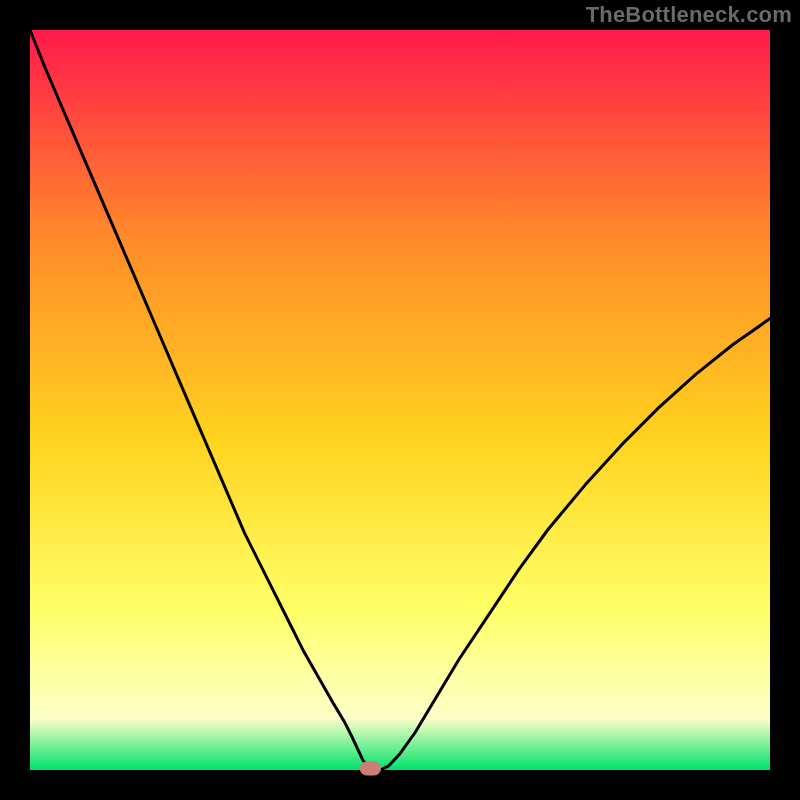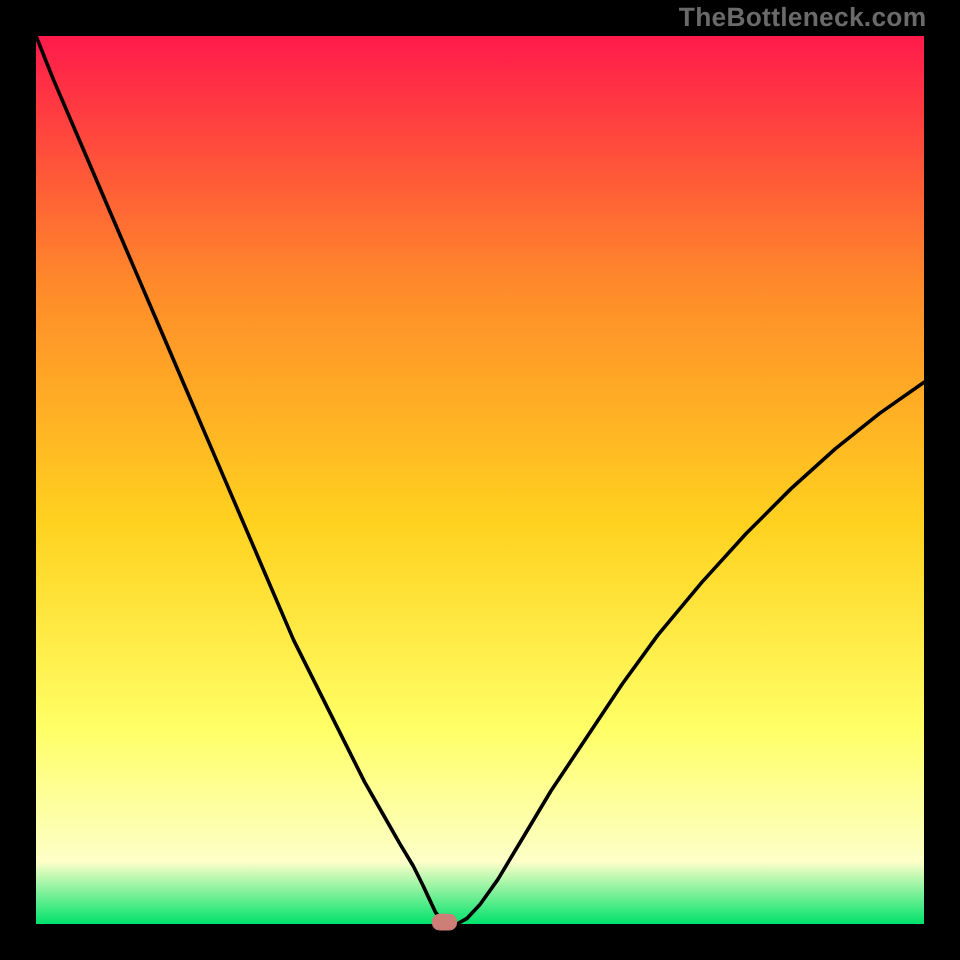--- a/index.html
+++ b/index.html
@@ -12,21 +12,21 @@
     font-family: Arial, Helvetica, sans-serif;
   }
   .wrap {
     position: relative;
     width: 800px;
     height: 800px;
   }
   .watermark {
     position: absolute;
     top: 2px;
-    right: 28px;
+    right: 8px;
     font-size: 22px;
     font-weight: 600;
     color: #6a6a6a;
     letter-spacing: 0.2px;
     z-index: 5;
   }
   svg { display: block; }
 </style>
 </head>
 <body>

